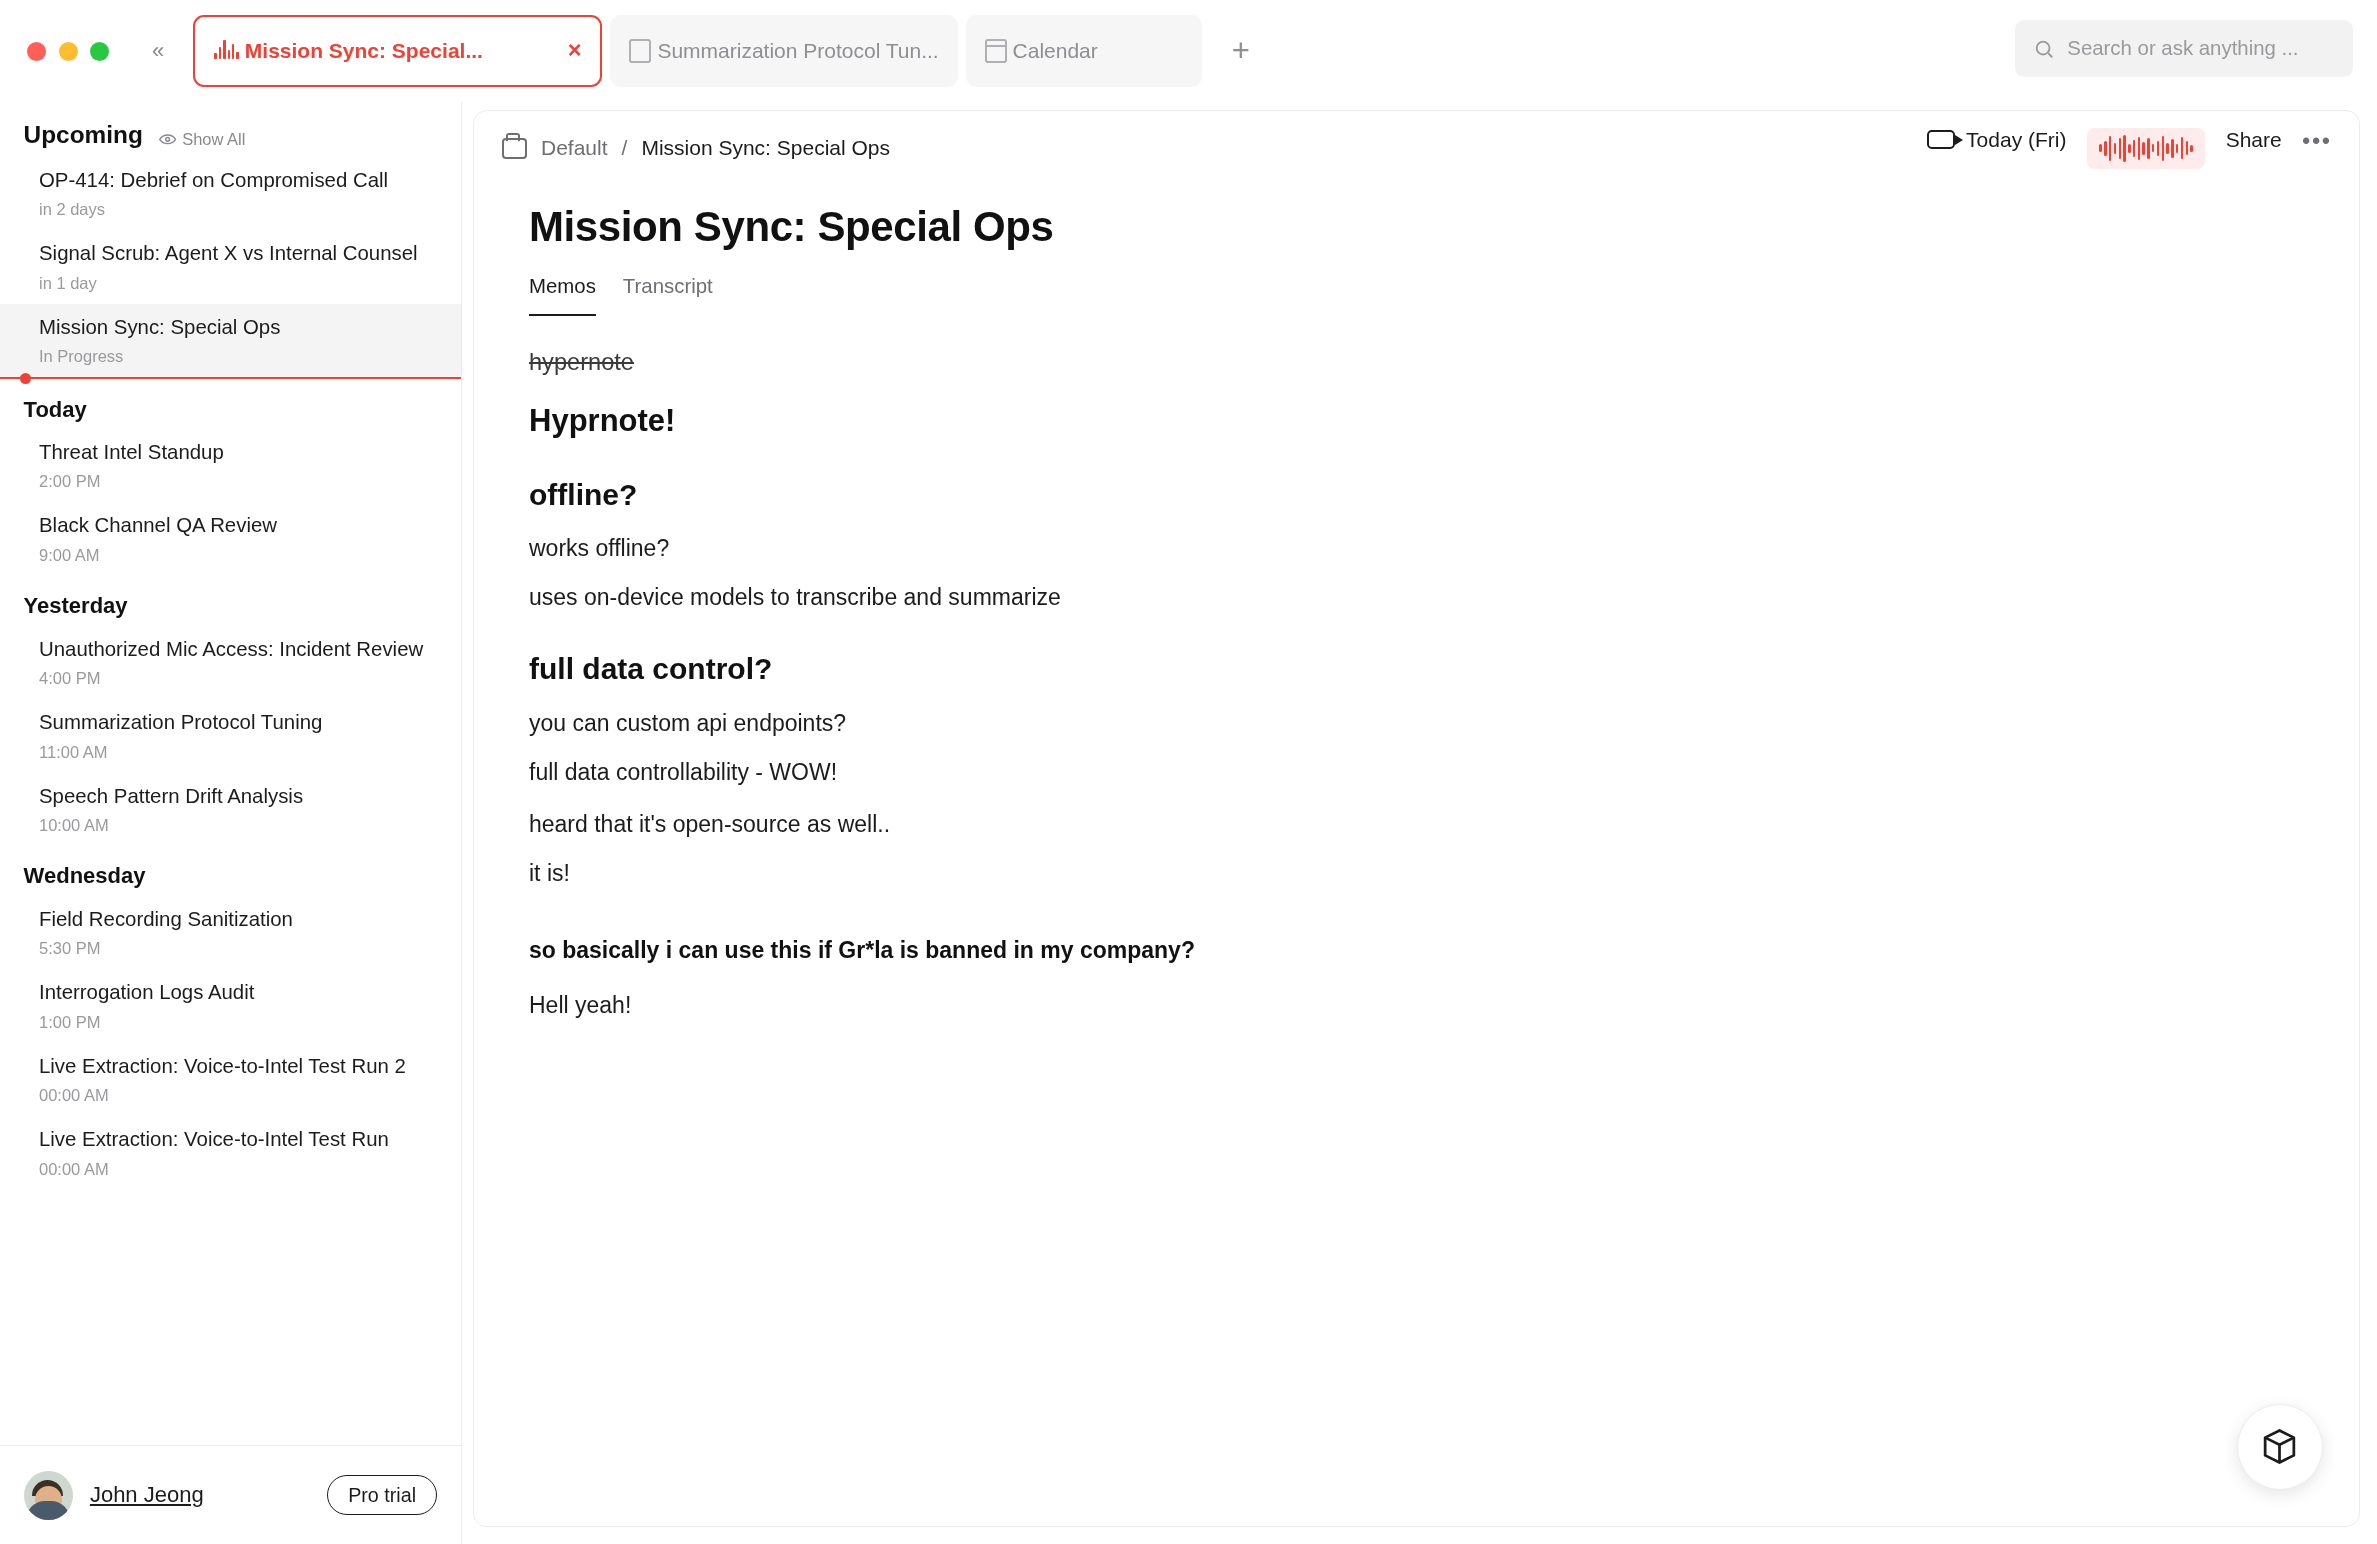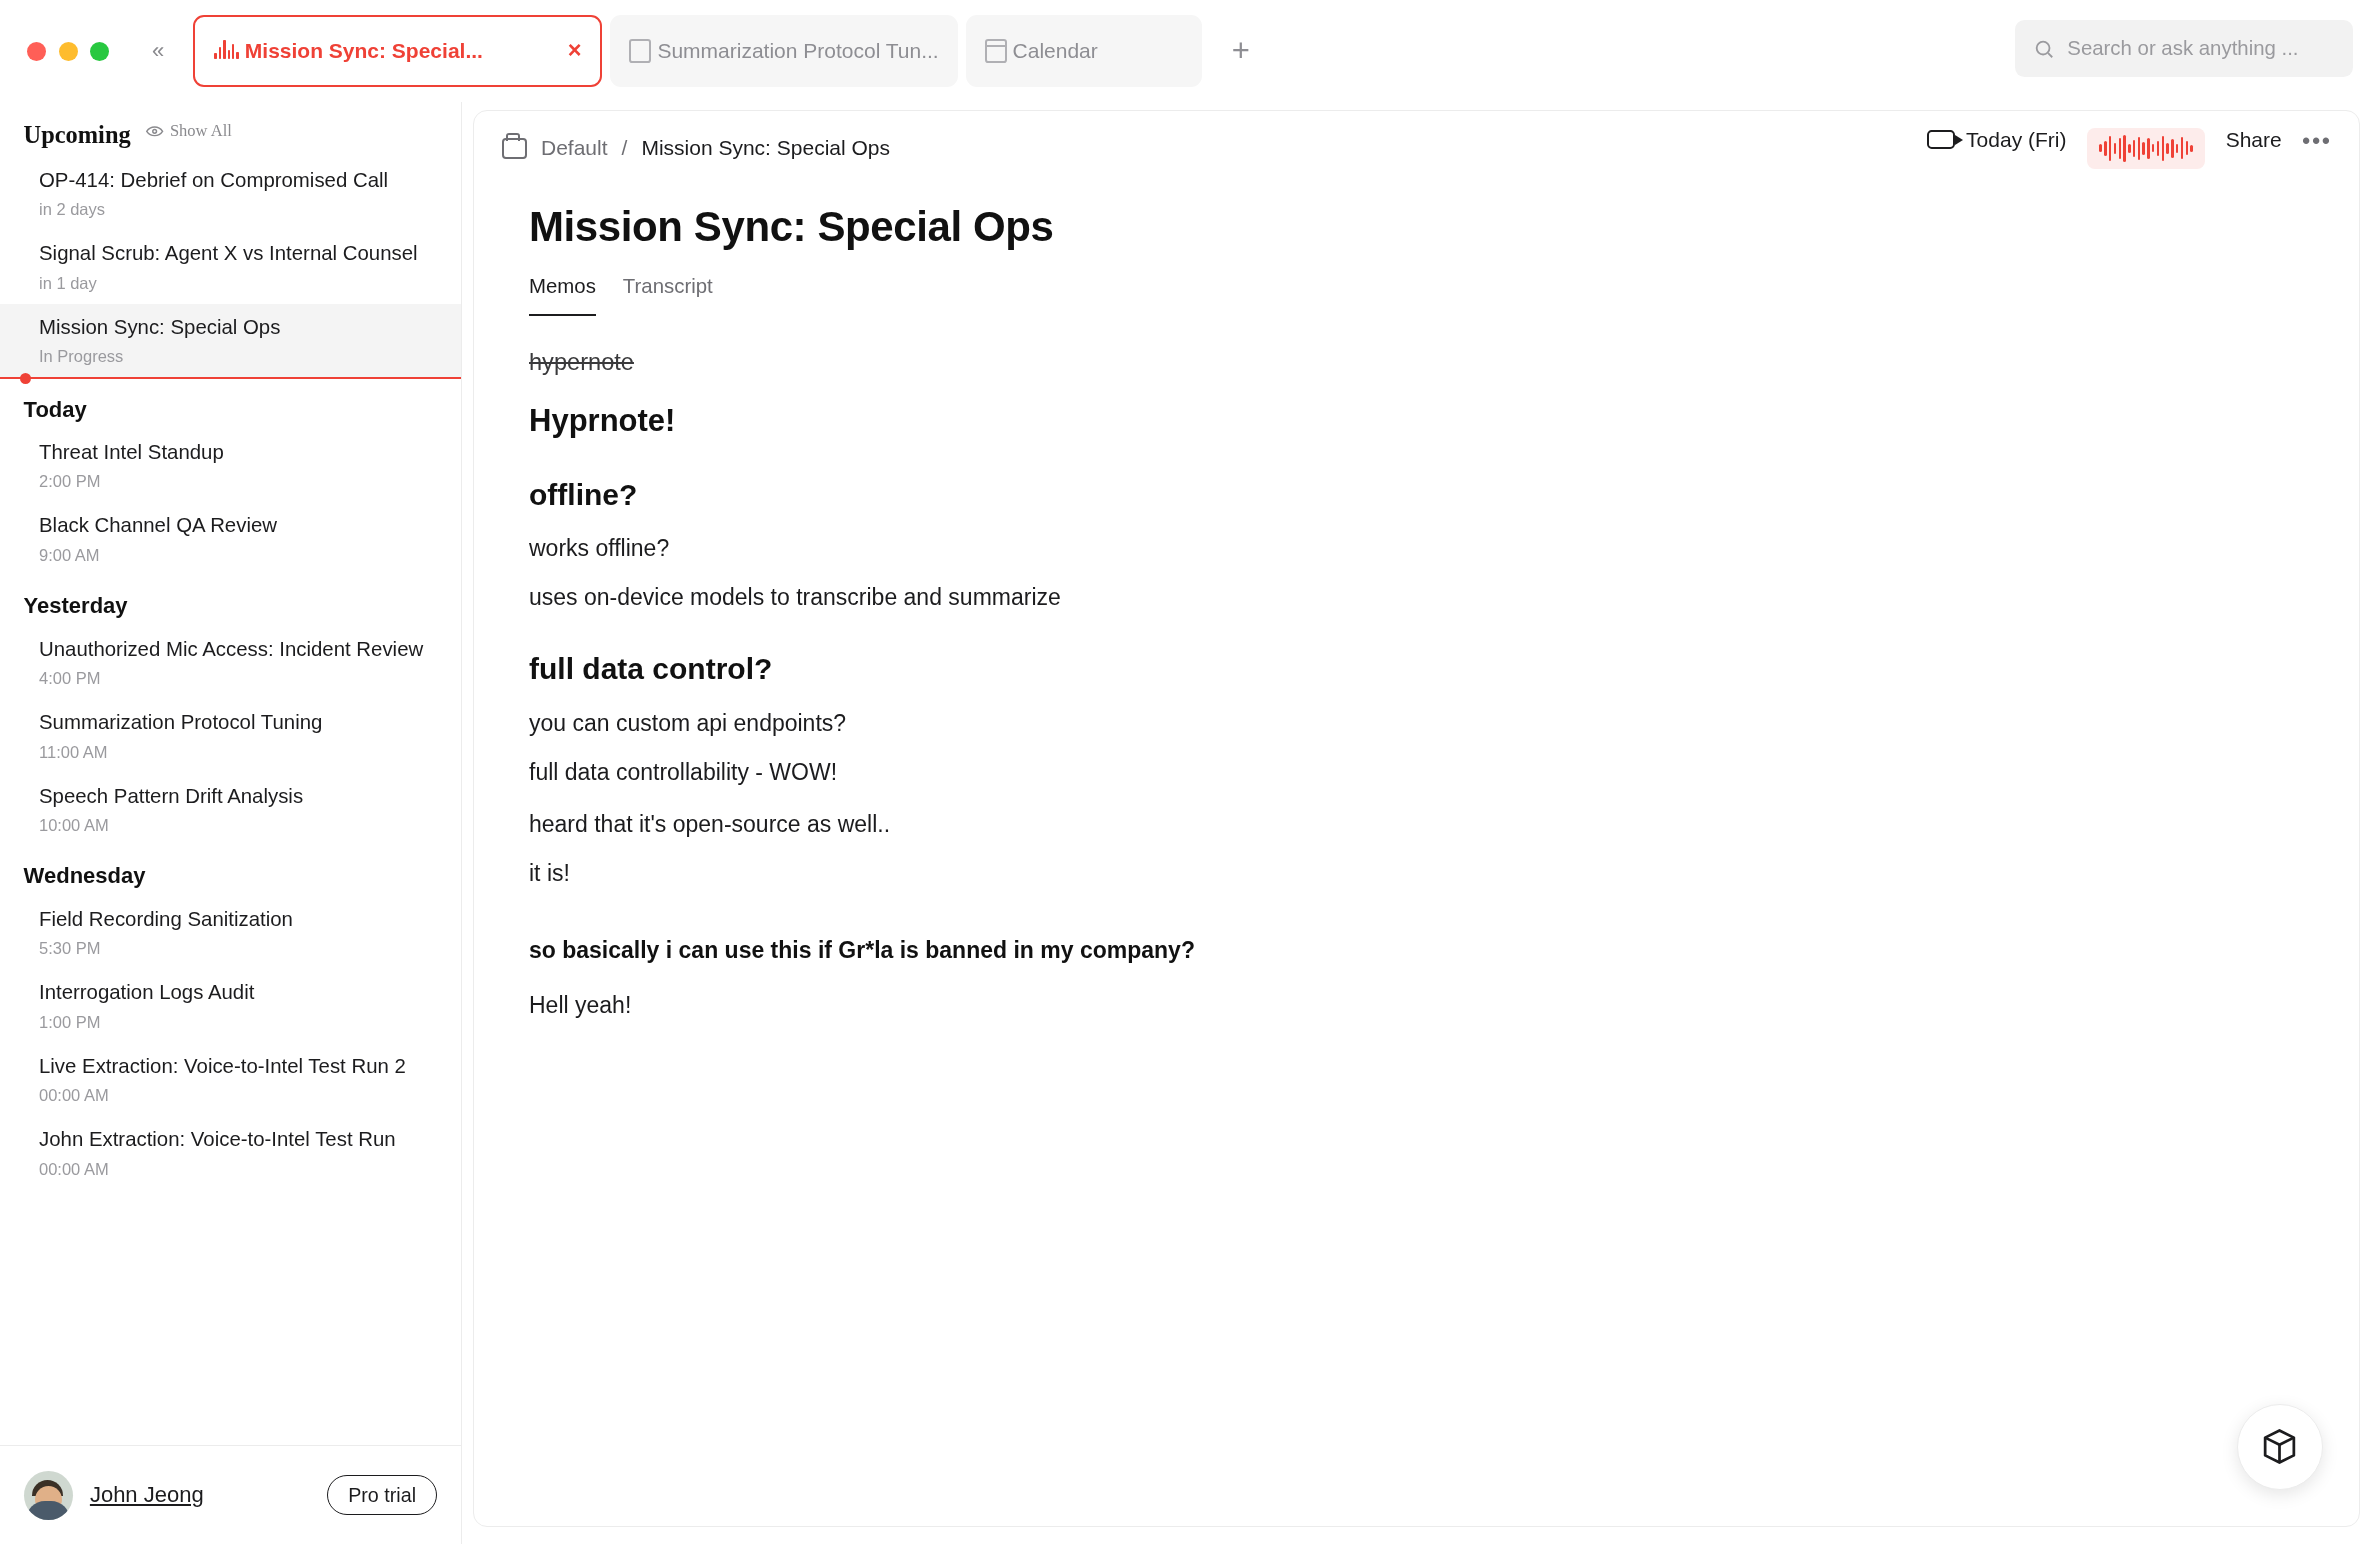--- a/index.html
+++ b/index.html
@@ -107,23 +107,22 @@
   .sidebar {
     width: 462px;
     flex: 0 0 462px;
     background: #ffffff;
     display: flex; flex-direction: column;
     border-right: 1.6px solid #ececec;
     min-height: 0;
   }
   .sidebar-scroll { flex: 1; overflow: hidden; padding: 0 0 7.9px 0; }
   .upcoming-head {
-    display: flex; align-items: flex-start; gap: 15.7px;
+    display: flex; align-items: flex-end; gap: 15.7px;
     padding: 19px 23.6px 7.9px 23.6px;
-    font-family: Liberation Serif, serif;
   }
   .upcoming-title { font-size: 24.4px; font-weight: bold; color: #111; }
   .show-all {
     display: flex; align-items: center; gap: 6.3px;
     font-size: 16.5px; color: #8a8a8e; cursor: pointer;
   }
   .group-head {
     font-size: 22px; font-weight: bold; color: #111;
     padding: 17.3px 23.6px 6.3px 23.6px;
   }
@@ -375,21 +374,21 @@
       </div>
       <div class="note-item">
         <div class="t">Interrogation Logs Audit</div>
         <div class="s">1:00 PM</div>
       </div>
       <div class="note-item">
         <div class="t">Live Extraction: Voice-to-Intel Test Run 2</div>
         <div class="s">00:00 AM</div>
       </div>
       <div class="note-item">
-        <div class="t">John Extraction: Voice-to-Intel Test Run</div>
+        <div class="t">Live Extraction: Voice-to-Intel Test Run</div>
         <div class="s">00:00 AM</div>
       </div>
     </div>
 
     <div class="sidebar-footer">
       <span class="avatar">
         <span class="hair"></span>
           <span class="face"></span>
           <span class="body-s"></span>
       </span>

